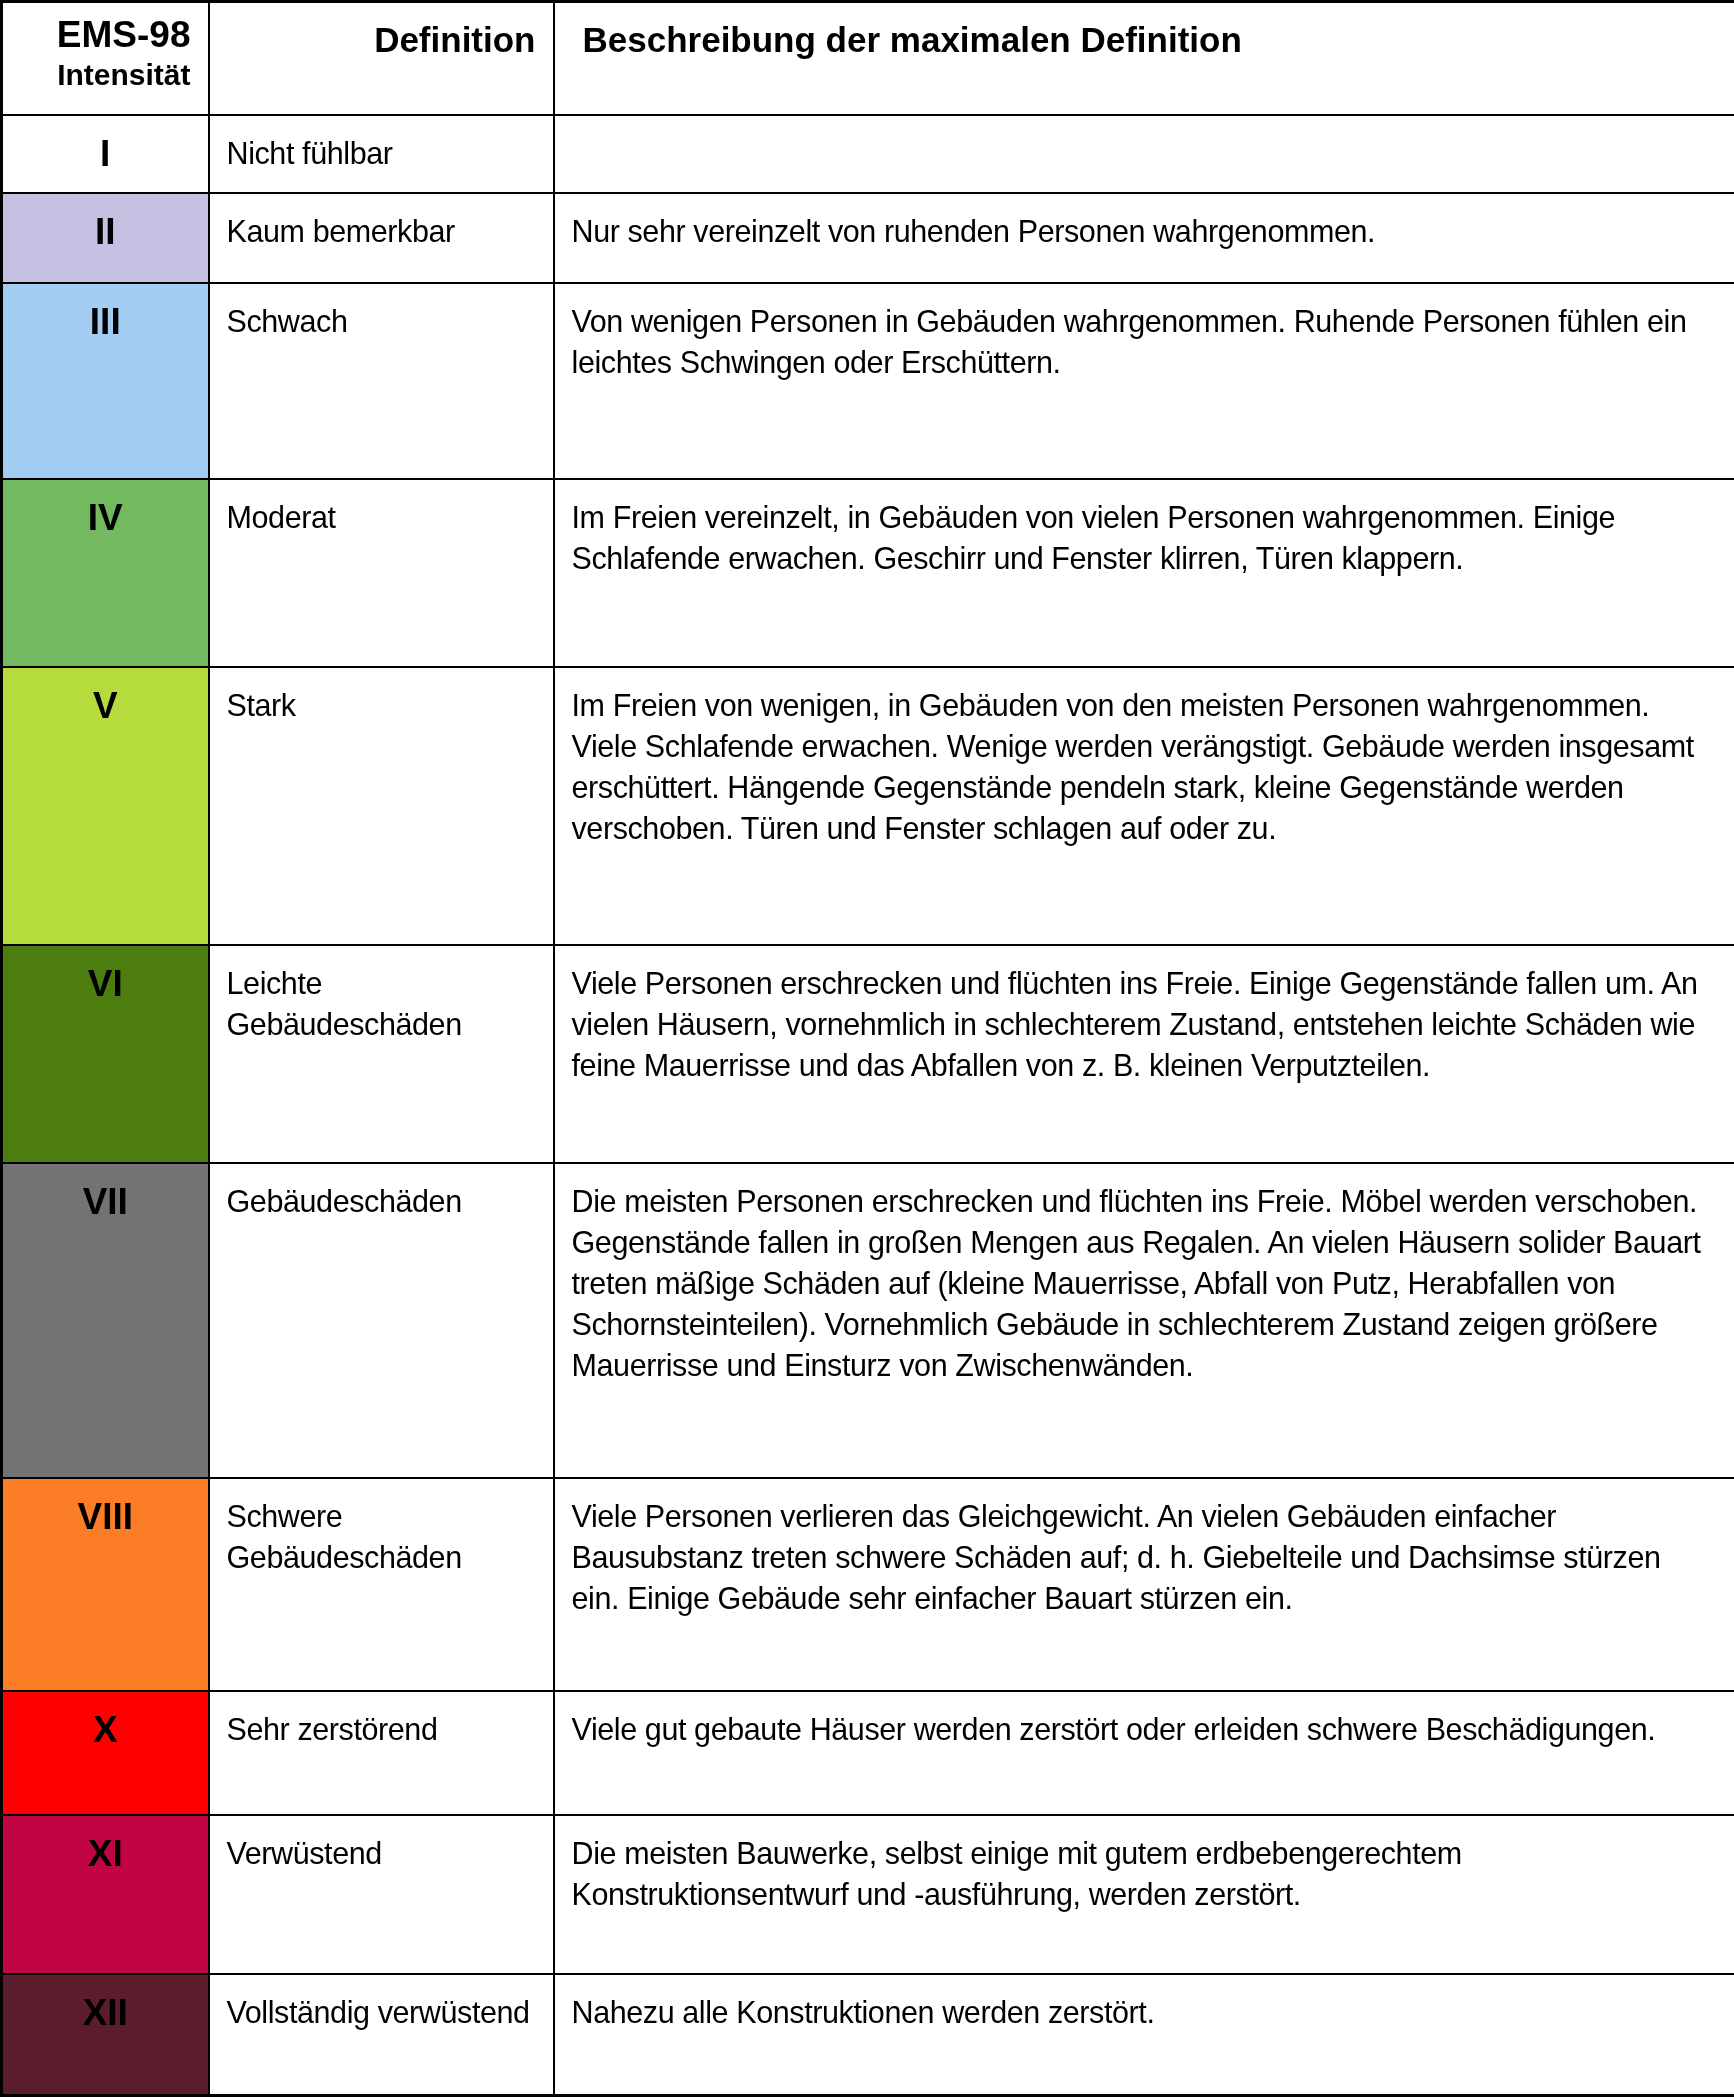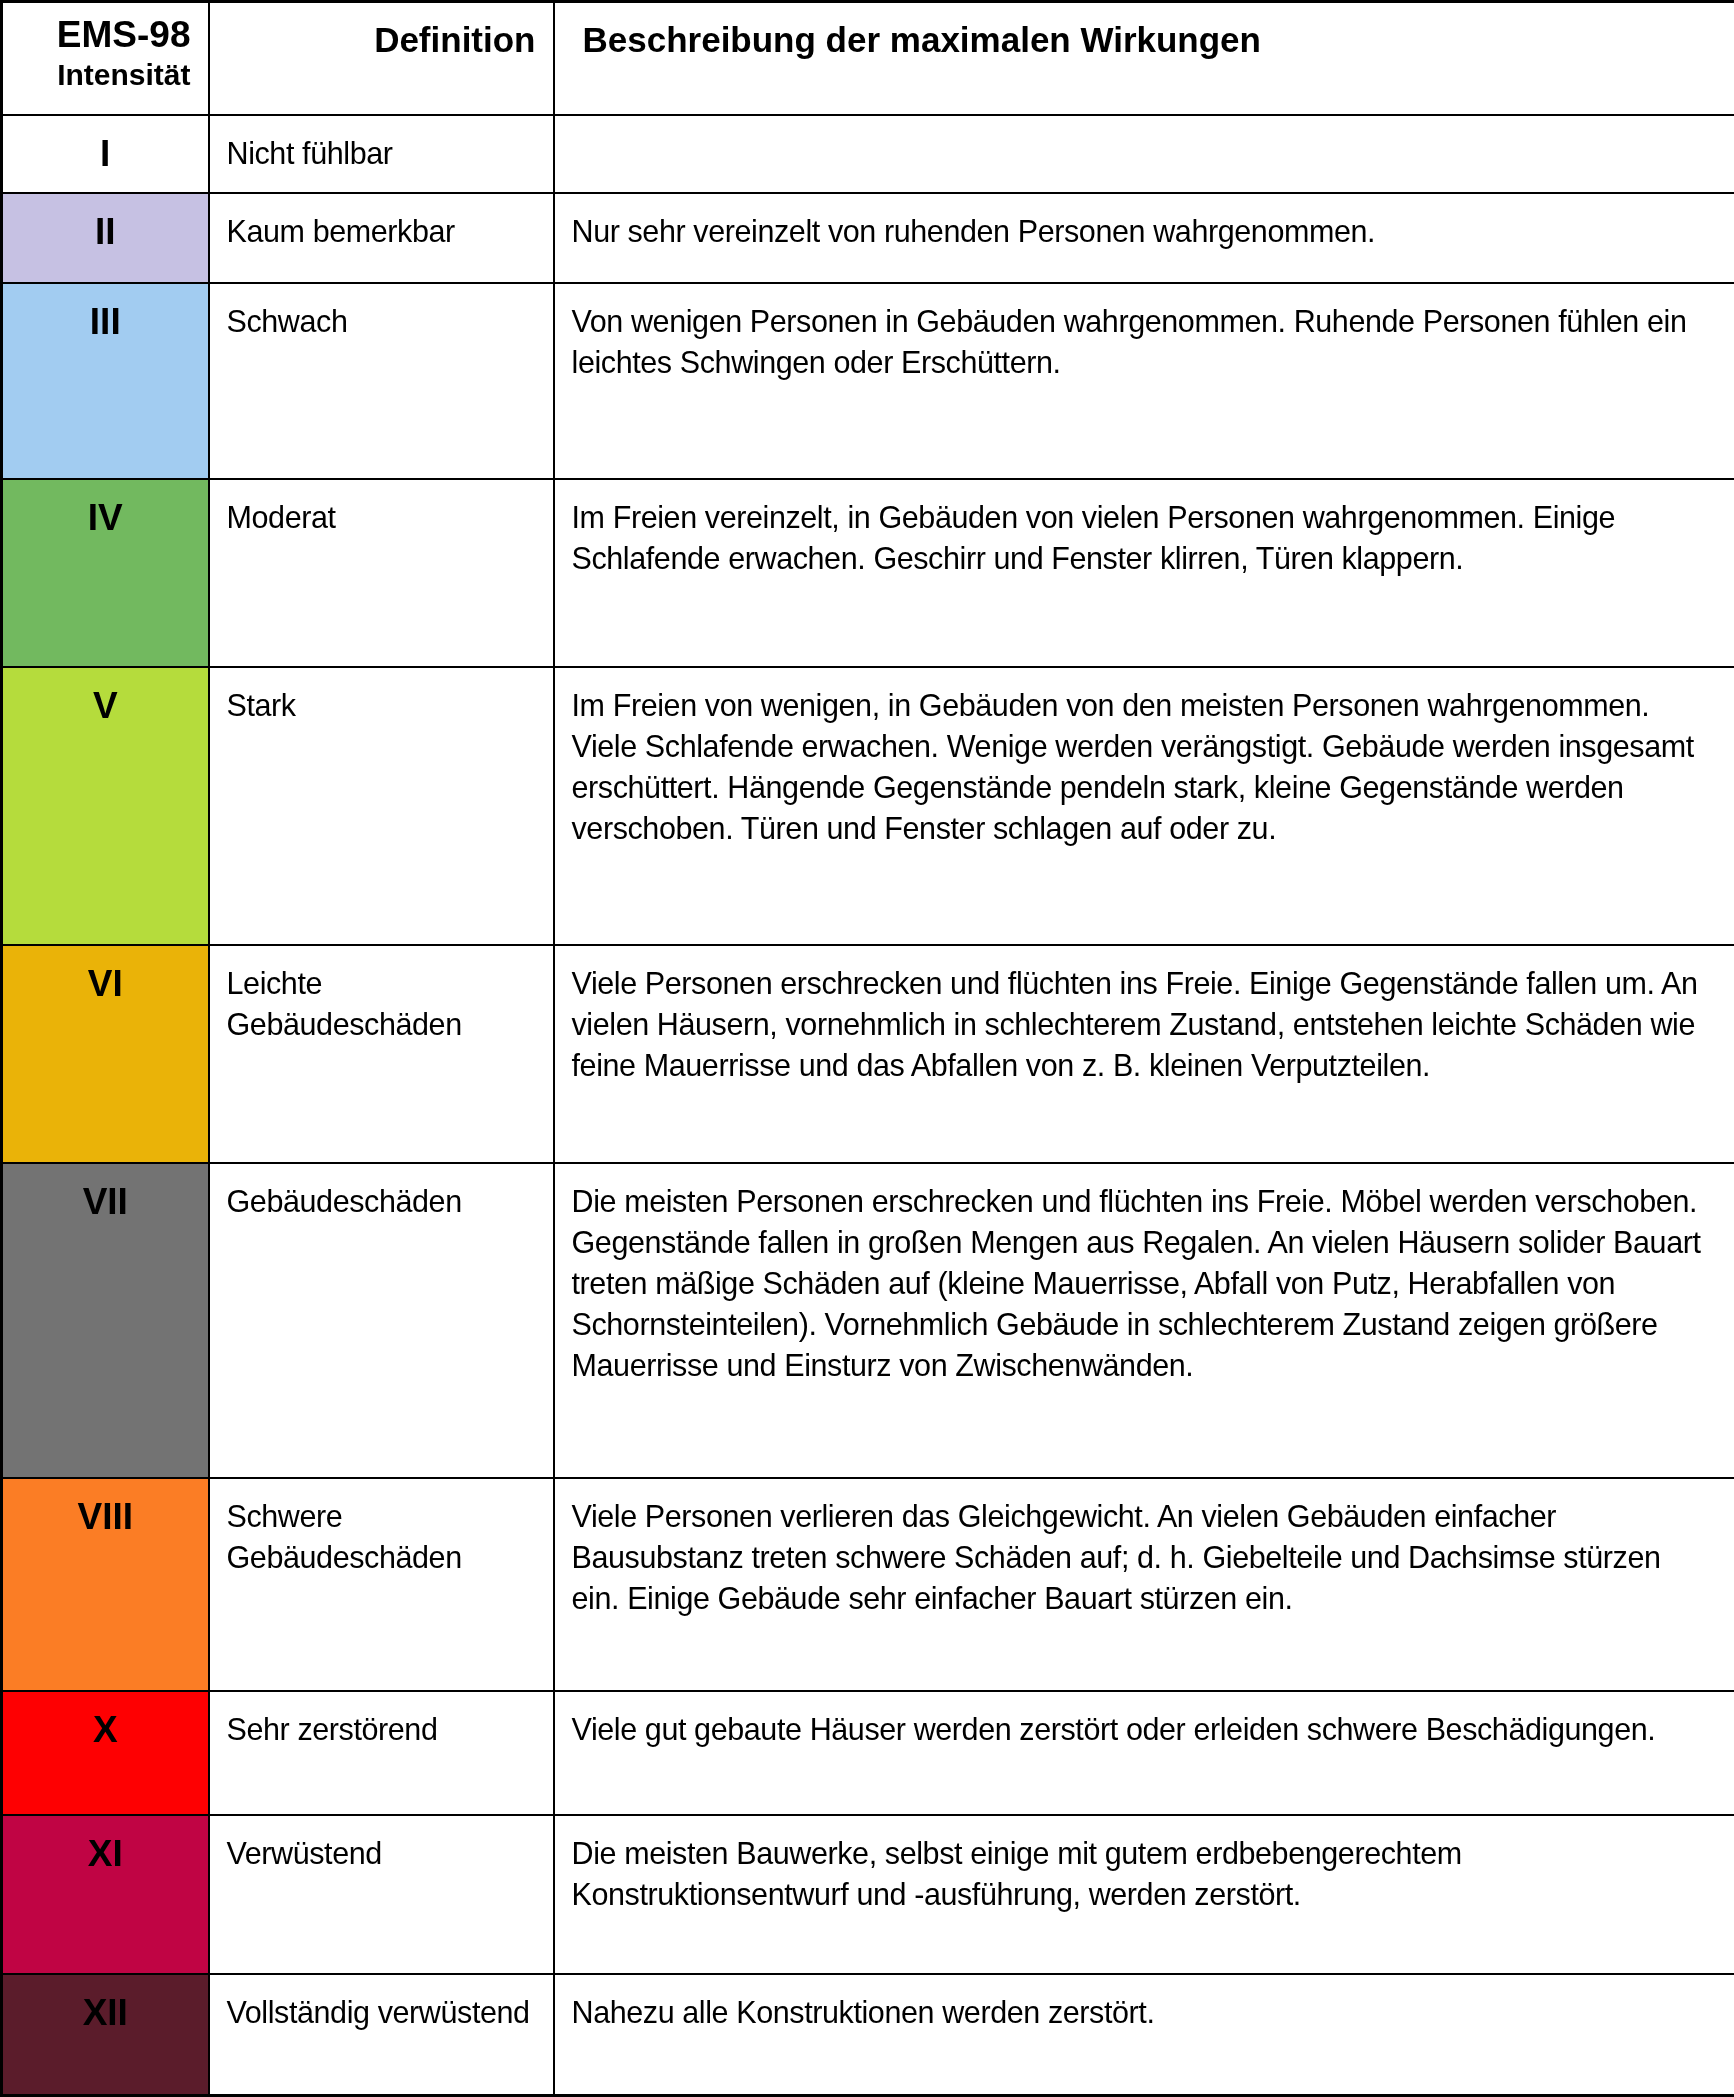--- a/index.html
+++ b/index.html
@@ -82,21 +82,21 @@
     <col class="c-def">
     <col class="c-desc">
   </colgroup>
   <thead>
     <tr class="r-head">
       <th class="h-int">
         <div class="l1">EMS-98</div>
         <div class="l2">Intensität</div>
       </th>
       <th class="h-def">Definition</th>
-      <th class="h-desc">Beschreibung der maximalen Wirkungen</th>
+      <th class="h-desc">Beschreibung der maximalen Definition</th>
     </tr>
   </thead>
   <tbody>
     <tr class="r-0">
       <td class="num" style="background-color: rgb(255, 255, 255);">I</td>
       <td class="def">Nicht fühlbar</td>
       <td class="desc"></td>
     </tr>
     <tr class="r-1">
       <td class="num" style="background-color: rgb(198, 193, 227);">II</td>
@@ -112,21 +112,21 @@
       <td class="num" style="background-color: rgb(114, 185, 95);">IV</td>
       <td class="def">Moderat</td>
       <td class="desc">Im Freien vereinzelt, in Gebäuden von vielen Personen wahrgenommen. Einige Schlafende erwachen. Geschirr und Fenster klirren, Türen klappern.</td>
     </tr>
     <tr class="r-4">
       <td class="num" style="background-color: rgb(181, 220, 60);">V</td>
       <td class="def">Stark</td>
       <td class="desc">Im Freien von wenigen, in Gebäuden von den meisten Personen wahrgenommen. Viele Schlafende erwachen. Wenige werden verängstigt. Gebäude werden insgesamt erschüttert. Hängende Gegenstände pendeln stark, kleine Gegenstände werden verschoben. Türen und Fenster schlagen auf oder zu.</td>
     </tr>
     <tr class="r-5">
-      <td class="num" style="background-color: #eab308;">VI</td>
+      <td class="num" style="background-color: #4d7c0f;">VI</td>
       <td class="def">Leichte Gebäudeschäden</td>
       <td class="desc">Viele Personen erschrecken und flüchten ins Freie. Einige Gegenstände fallen um. An vielen Häusern, vornehmlich in schlechterem Zustand, entstehen leichte Schäden wie feine Mauerrisse und das Abfallen von z. B. kleinen Verputzteilen.</td>
     </tr>
     <tr class="r-6">
       <td class="num" style="background-color: #737373;">VII</td>
       <td class="def">Gebäudeschäden</td>
       <td class="desc">Die meisten Personen erschrecken und flüchten ins Freie. Möbel werden verschoben. Gegenstände fallen in großen Mengen aus Regalen. An vielen Häusern solider Bauart treten mäßige Schäden auf (kleine Mauerrisse, Abfall von Putz, Herabfallen von Schornsteinteilen). Vornehmlich Gebäude in schlechterem Zustand zeigen größere Mauerrisse und Einsturz von Zwischenwänden.</td>
     </tr>
     <tr class="r-7">
       <td class="num" style="background-color: rgb(251, 125, 37);">VIII</td>

